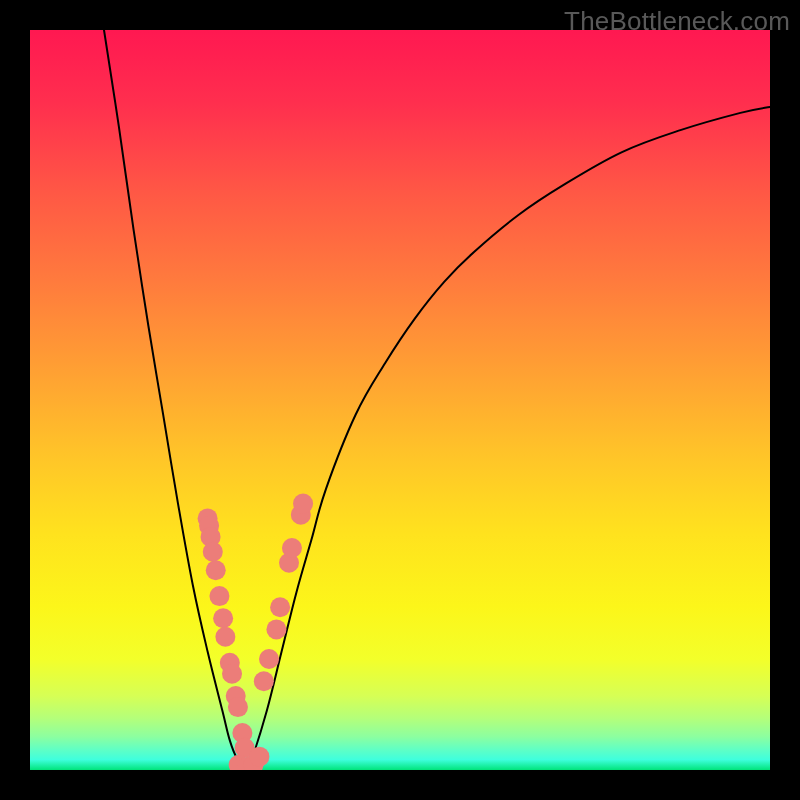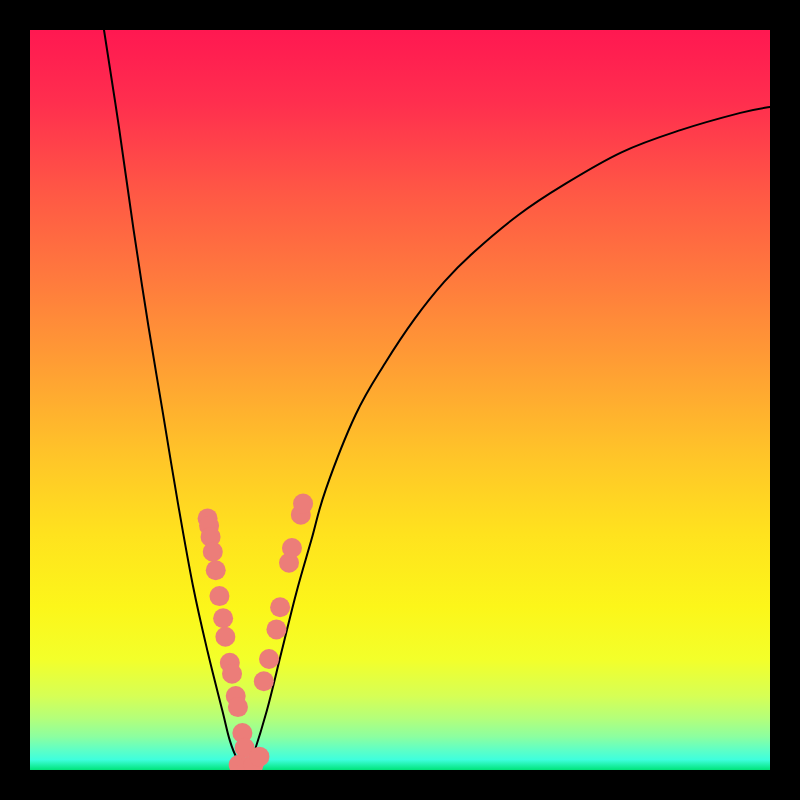--- a/index.html
+++ b/index.html
@@ -90,13 +90,14 @@
           <circle cx="273.06" cy="473.60" r="10" fill="#ec7d79"></circle>
           <circle cx="233.84" cy="651.20" r="10" fill="#ec7d79"></circle>
           <circle cx="239.02" cy="629.00" r="10" fill="#ec7d79"></circle>
           <circle cx="208.68" cy="734.82" r="10" fill="#ec7d79"></circle>
           <circle cx="216.82" cy="737.04" r="10" fill="#ec7d79"></circle>
           <circle cx="223.48" cy="734.82" r="10" fill="#ec7d79"></circle>
           <circle cx="229.40" cy="726.68" r="10" fill="#ec7d79"></circle>
         </g>
       </svg>
   </div>
+  <div class="watermark">TheBottleneck.com</div>
 </div>
 
 </body></html>

